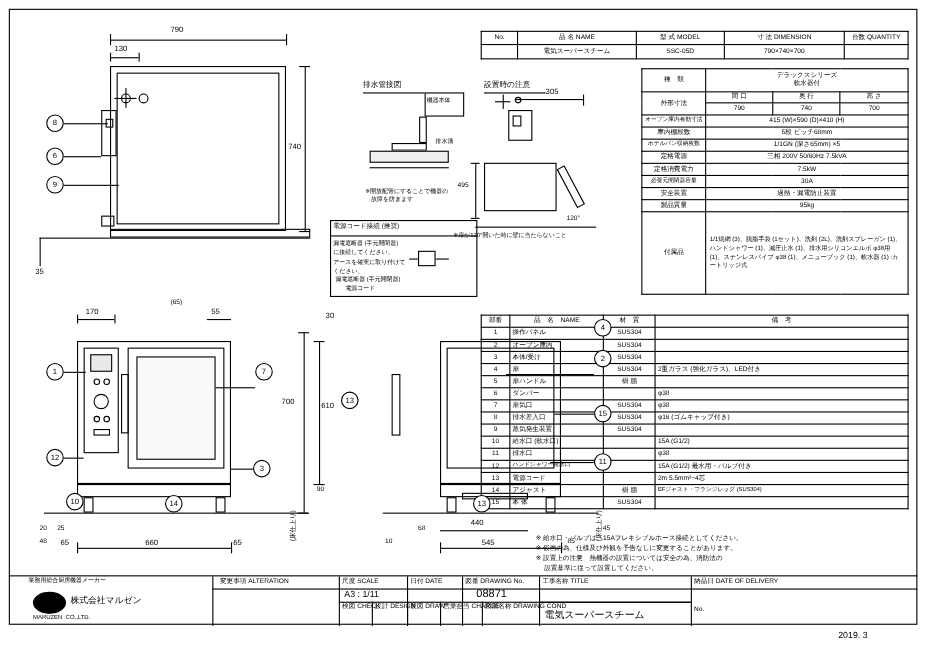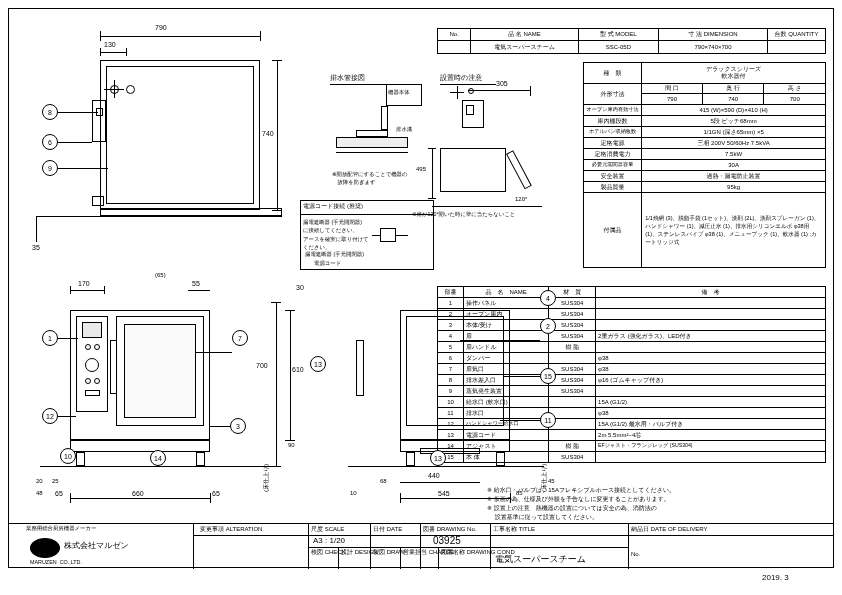--- a/index.html
+++ b/index.html
@@ -237,24 +237,24 @@
     <div class="ln hl" style="left:482px;top:23px;width:138px;"></div>
 
     <div class="txt t5" style="left:18px;top:2px;">業務用総合厨房機器メーカー</div>
     <div class="logo-oval" style="left:22px;top:14px;width:28px;height:18px;"></div>
     <div class="txt t8" style="left:56px;top:18px;font-weight:normal;">株式会社マルゼン</div>
     <div class="txt t5" style="left:22px;top:36px;">MARUZEN  CO.,LTD.</div>
 
     <div class="txt t6" style="left:192px;top:2px;">変更事項 ALTERATION</div>
 
     <div class="txt t6" style="left:303px;top:2px;">尺度 SCALE</div>
-    <div class="txt t8" style="left:305px;top:13px;">A3 : 1/20</div>
+    <div class="txt t8" style="left:305px;top:13px;">A3 : 1/11</div>
     <div class="txt t6" style="left:365px;top:2px;">日付 DATE</div>
     <div class="txt t6" style="left:415px;top:2px;">図番 DRAWING No.</div>
-    <div class="txt t10" style="left:425px;top:12px;">03925</div>
+    <div class="txt t10" style="left:425px;top:12px;">08871</div>
     <div class="txt t6" style="left:485px;top:2px;">工事名称 TITLE</div>
     <div class="txt t6" style="left:623px;top:2px;">納品日 DATE OF DELIVERY</div>
 
     <div class="txt t6" style="left:303px;top:25px;">検図 CHECK</div>
     <div class="txt t6" style="left:333px;top:25px;">設計 DESIGN</div>
     <div class="txt t6" style="left:365px;top:25px;">製図 DRAW</div>
     <div class="txt t6" style="left:395px;top:25px;">営業担当 CHARGE</div>
     <div class="txt t6" style="left:433px;top:25px;">図面名称 DRAWING COND</div>
     <div class="txt t9" style="left:487px;top:31px;">電気スーパースチーム</div>
     <div class="txt t6" style="left:623px;top:27px;">No.</div>

